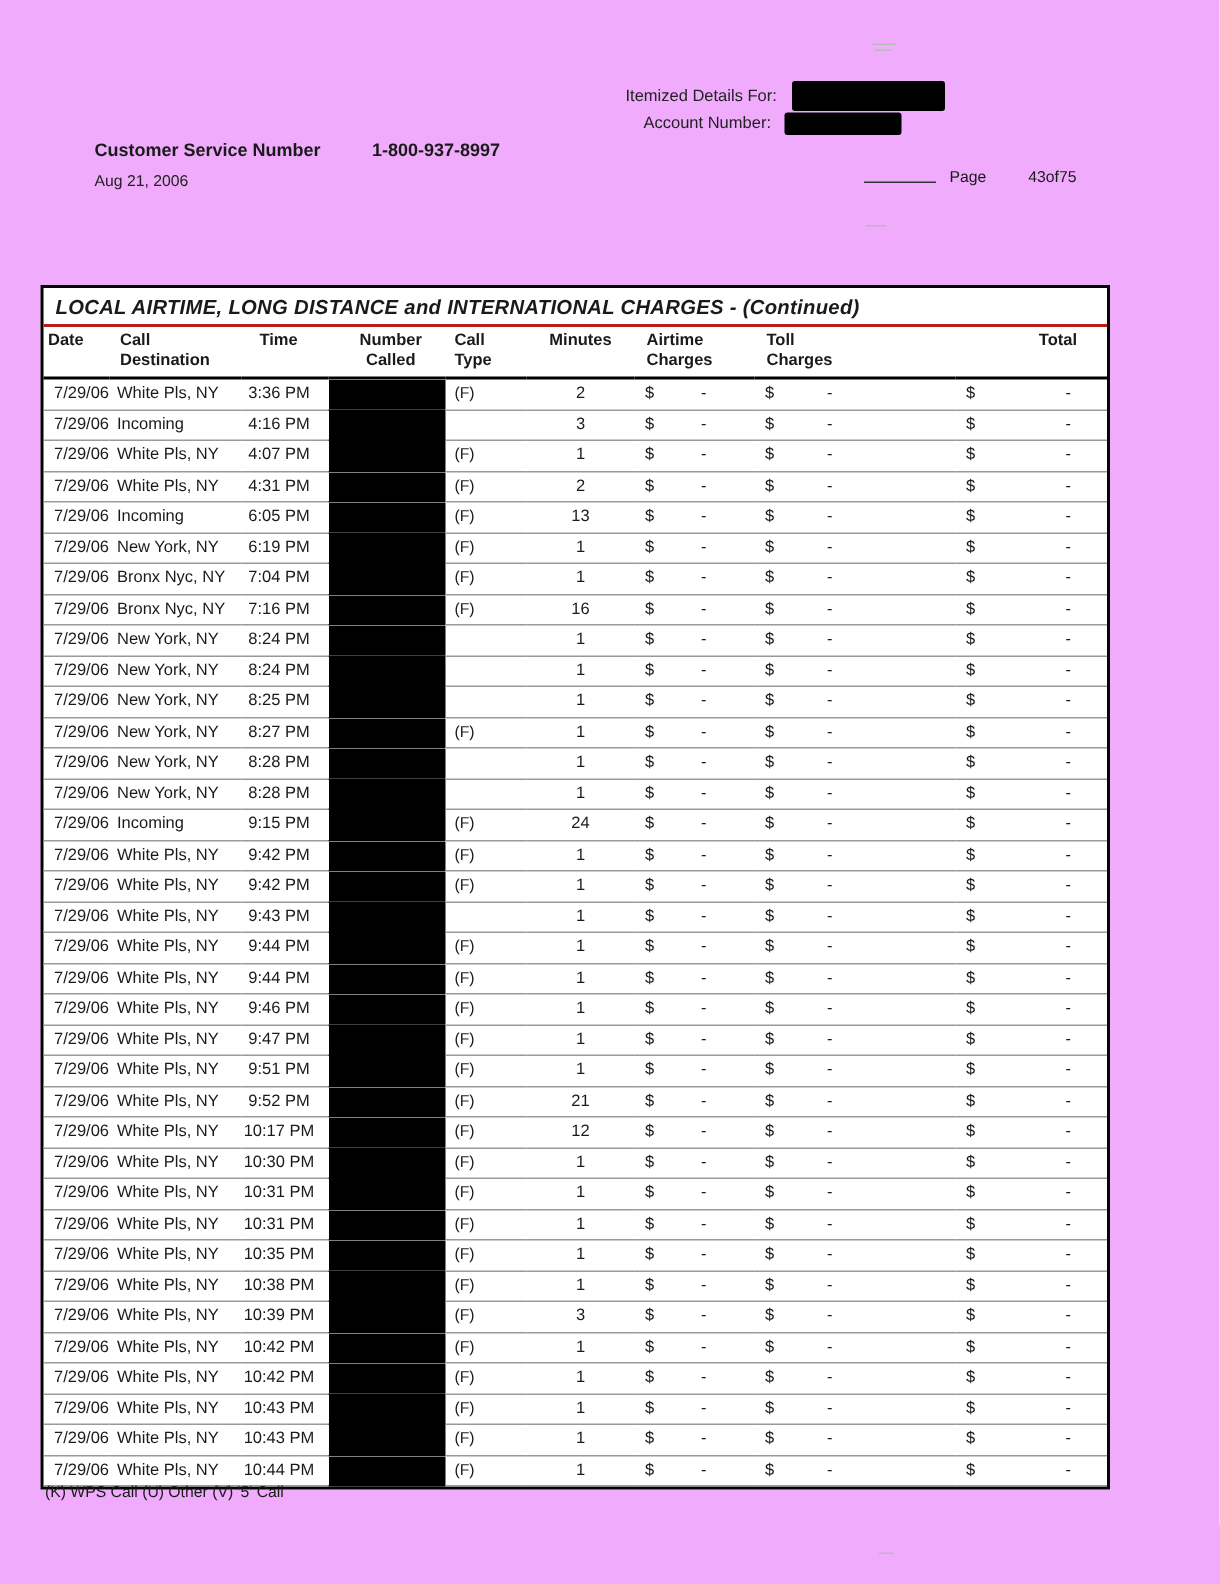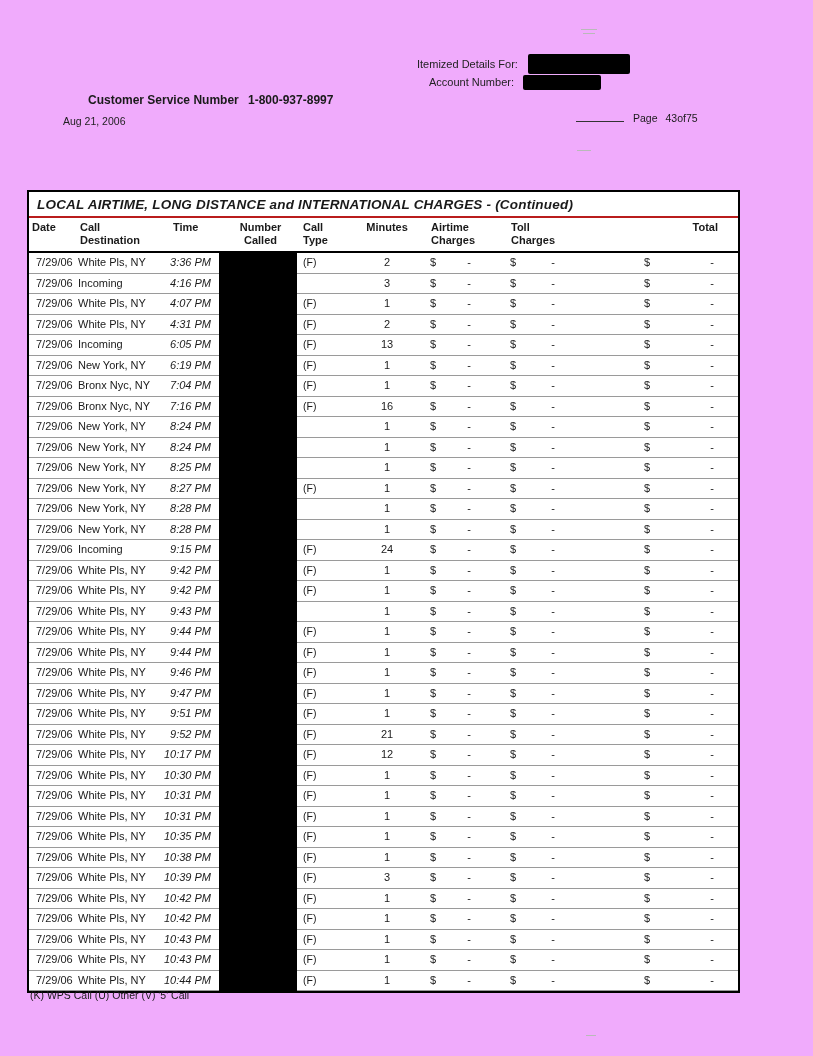--- a/index.html
+++ b/index.html
@@ -5,29 +5,29 @@
   * { margin:0; padding:0; box-sizing:border-box; }
   html,body { background:#e8e8e8; }
   body { font-family:"Liberation Sans", sans-serif; color:#1a1a1a; }
   .page {
     position:relative; width:813px; height:1056px; margin:0 auto;
     background:#f0abfc; overflow:hidden;
   }
   .abs { position:absolute; }
   .redact { position:absolute; background:#000; border-radius:2px; }
   .lbl { font-size:11px; color:#222; }
-  .cs-label { left:63px; top:93px; font-size:12px; font-weight:bold;margin-left:25px; }
+  .cs-label { left:63px; top:93px; font-size:12px; font-weight:bold; }
   .cs-number { left:248px; top:93px; font-size:12px; font-weight:bold; }
   .stmt-date { left:63px; top:115px; font-size:10.5px; }
   .itemized-label { left:417px; top:58px; }
   .account-label { left:429px; top:76px; }
   .page-rule { left:576px; top:121px; width:48px; height:1px; background:#333; }
   .page-line { left:633px; top:112px; font-size:10.5px; }
   .page-line span { display:inline-block; }
-  .page-line .gap1 { margin-right:8px; }
+  .page-line .gap1 { margin-right:28px; }
   .page-line .gap2 { margin-right:0; }
   .artifact { position:absolute; background:#b9b9b9; }
 
   
   .tablewrap { position:absolute; left:27px; top:190px; width:713px; border:2px solid #000; background:#fff; }
   .tbl-title {
     font-style:italic; font-weight:bold; font-size:13.5px; letter-spacing:.2px;
     padding:5px 8px 4px 8px; border-bottom:2px solid #b91c1c;
   }
   table { border-collapse:collapse; table-layout:fixed; width:709px; }
@@ -46,21 +46,21 @@
   th.h-toll { padding-left:8px; }
   th.h-total{ text-align:right; padding-right:20px; }
 
   tbody td {
     font-size:11px; height:19.5px; line-height:19.5px;
     border-bottom:1px solid #9a9a9a; padding:0; vertical-align:middle;
     white-space:nowrap; overflow:hidden;
   }
   td.c-date { padding-left:7px; }
   td.c-dest { padding-left:5px; }
-  td.c-time { text-align:right; padding-right:8px;font-style:italic; }
+  td.c-time { text-align:center; padding-right:8px; }
   td.c-redacted { background:#000; border-bottom-color:#000; }
   td.c-ctype { padding-left:6px; font-size:10.5px; }
   td.c-mins { text-align:center; }
   td.money .cur { margin-left:7px; }
   td.money .amt { float:right; }
   td.c-airtime .amt { margin-right:32px; }
   td.c-toll    .amt { margin-right:82px; }
   td.c-total   .amt { margin-right:24px; }
 
   .footnote1 { left:30px; top:962px; font-size:10.5px; }

